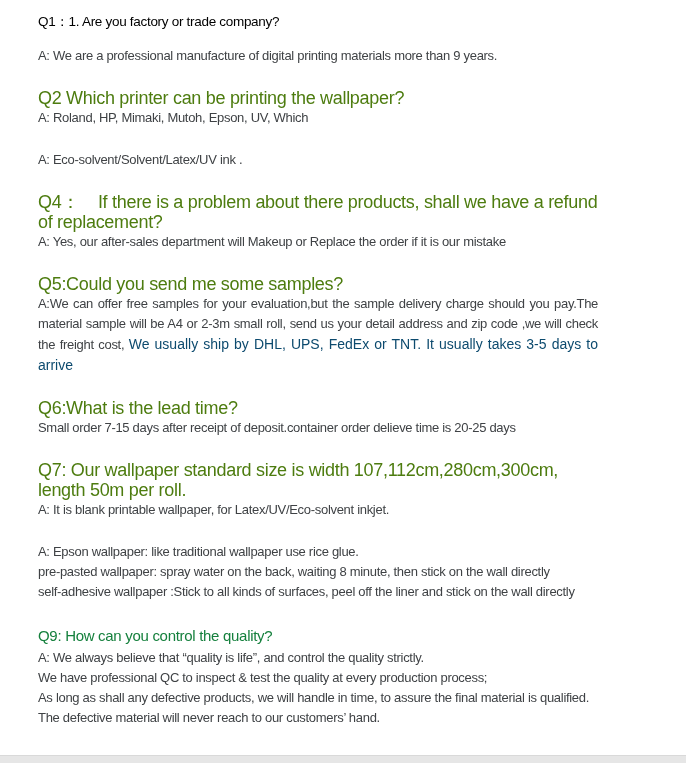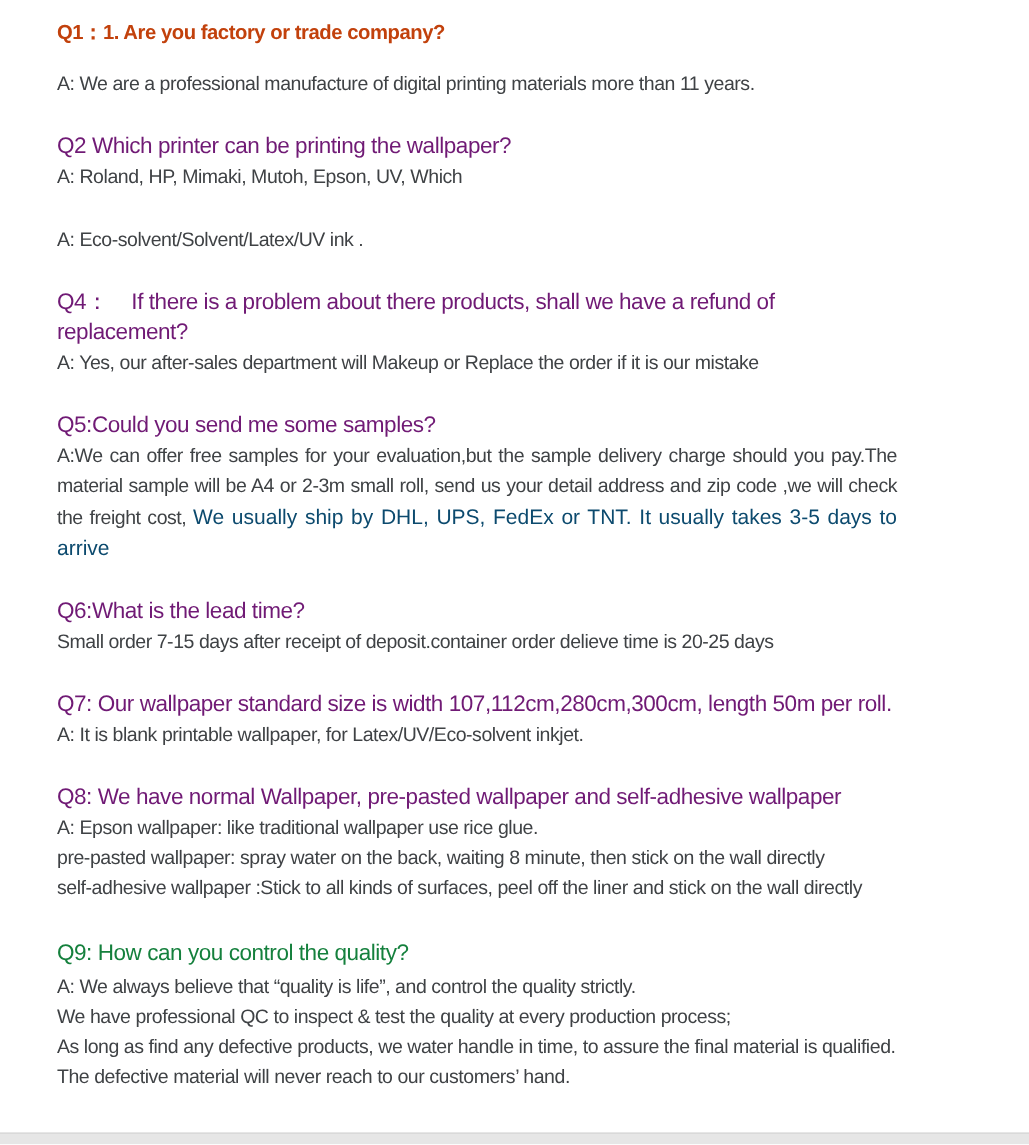--- a/index.html
+++ b/index.html
@@ -19,28 +19,28 @@
     position: absolute;
     left: 38px;
     top: 12px;
     width: 560px;
   }
   .faq-block {
     margin: 0 0 22px 0;
   }
   .question {
     white-space: pre-wrap;
-    font-size: 15px;
+    font-size: 18px;
     line-height: 20px;
     letter-spacing: -0.3px;
-    color: #701a75;
+    color: #4d7c0f;
   }
   .question.q1-style {
-    color: #c2410c;
-    font-weight: bold;
+    color: #000000;
+    font-weight: normal;
     font-size: 13.5px;
   }
   .question.q9-style {
     color: #15803d;
     font-size: 15px;
     line-height: 24px;
   }
   .answer {
     font-size: 13px;
     line-height: 20px;
@@ -69,21 +69,21 @@
     border-top: 1px solid #d9d9d9;
   }
 </style>
 </head>
 <body>
 
 <div class="page">
   <div id="faq-container">
       <div class="faq-block">
         <div class="question q1-style">Q1：1. Are you factory or trade company?</div>
-        <div class="answer gap-top"><span class="sans">A: We are a professional manufacture of digital printing materials more than 11 years.</span></div>
+        <div class="answer gap-top"><span class="sans">A: We are a professional manufacture of digital printing materials more than 9 years.</span></div>
       </div>
       <div class="faq-block">
         <div class="question">Q2 Which printer can be printing the wallpaper?</div>
         <div class="answer"><span class="sans">A: Roland, HP, Mimaki, Mutoh, Epson, UV, Which</span></div>
       </div>
       <div class="faq-block">
         <div class="answer"><span class="sans">A: Eco-solvent/Solvent/Latex/UV ink .</span></div>
       </div>
       <div class="faq-block">
         <div class="question">Q4：    If there is a problem about there products, shall we have a refund of replacement?</div>
@@ -95,26 +95,25 @@
       </div>
       <div class="faq-block">
         <div class="question">Q6:What is the lead time?</div>
         <div class="answer"><span class="sans">Small order 7-15 days after receipt of deposit.container order delieve time is 20-25 days</span></div>
       </div>
       <div class="faq-block">
         <div class="question">Q7: Our wallpaper standard size is width 107,112cm,280cm,300cm, length 50m per roll.</div>
         <div class="answer"><span class="sans">A: It is blank printable wallpaper, for Latex/UV/Eco-solvent inkjet.</span></div>
       </div>
       <div class="faq-block">
-        <div class="question">Q8: We have normal Wallpaper, pre-pasted wallpaper and self-adhesive wallpaper</div>
         <div class="answer"><span class="sans">A: Epson wallpaper: like traditional wallpaper use rice glue.</span></div>
         <div class="answer"><span class="sans">pre-pasted wallpaper: spray water on the back, waiting 8 minute, then stick on the wall directly</span></div>
         <div class="answer justify"><span class="sans">self-adhesive wallpaper :Stick to all kinds of surfaces, peel off the liner and stick on the wall directly</span></div>
       </div>
       <div class="faq-block">
         <div class="question q9-style">Q9: How can you control the quality?</div>
         <div class="answer"><span class="sans">A: We always believe that “quality is life”, and control the quality strictly.</span></div>
         <div class="answer"><span class="sans">We have professional QC to inspect &amp; test the quality at every production process;</span></div>
-        <div class="answer"><span class="sans">As long as find any defective products, we water handle in time, to assure the final material is qualified. The defective material will never reach to our customers’ hand.</span></div>
+        <div class="answer"><span class="sans">As long as shall any defective products, we will handle in time, to assure the final material is qualified. The defective material will never reach to our customers’ hand.</span></div>
       </div>
     </div>
   <div class="bottom-bar"></div>
 </div>
 
 </body></html>

